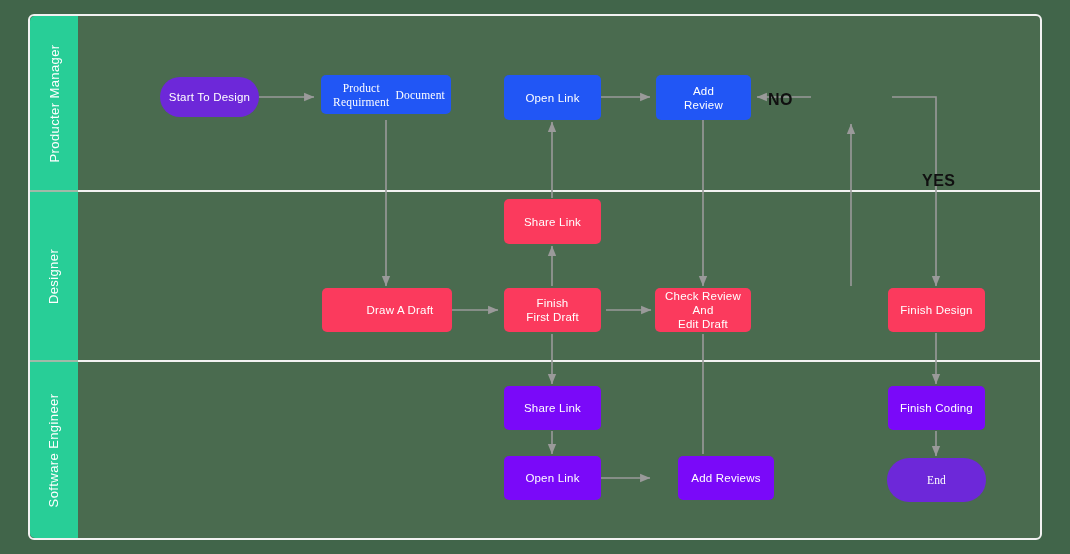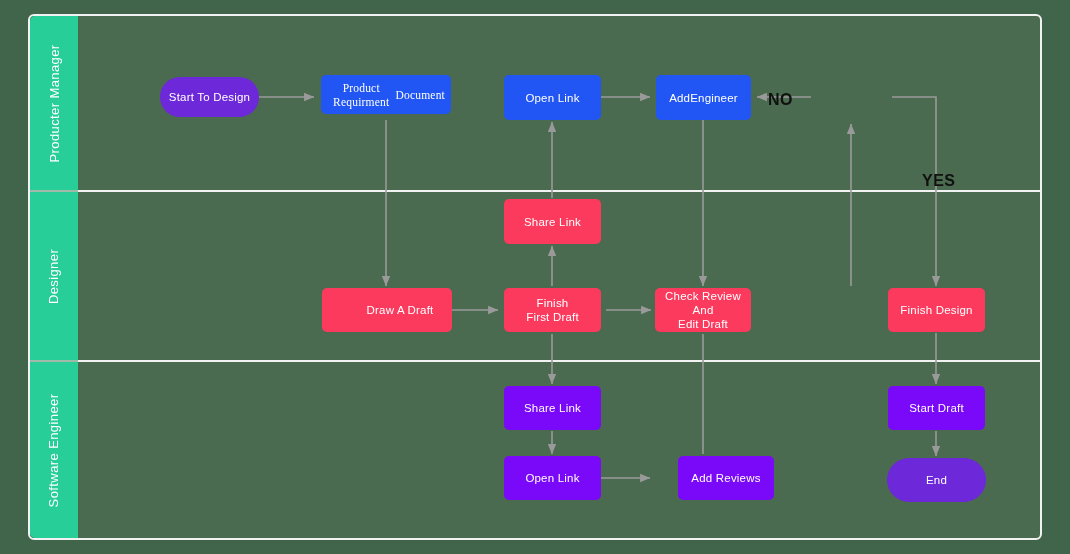--- a/index.html
+++ b/index.html
@@ -152,23 +152,23 @@
 
   <div class="node blue" style="left:321px;top:75px;width:130px;height:39px;flex-direction:row;font-family:Liberation Serif, serif;">
     <span>Product Requirment</span>
     <span>Document</span>
   </div>
 
   <div class="node blue" style="left:504px;top:75px;width:97px;height:45px;">
     <span>Open Link</span>
   </div>
 
-  <div class="node blue" style="left:656px;top:75px;width:95px;height:45px;flex-direction:row;">
+  <div class="node blue" style="left:656px;top:75px;width:95px;height:45px;flex-direction:column;">
     <span>Add</span>
-    <span>Engineer</span>
+    <span>Review</span>
   </div>
 
 
   <div class="edge-label" style="left:768px;top:91px;">NO</div>
   <div class="edge-label" style="left:922px;top:172px;">YES</div>
 
   <div class="node pink" style="left:504px;top:199px;width:97px;height:45px;">
     <span>Share Link</span>
   </div>
 
@@ -196,20 +196,20 @@
 
   <div class="node purple" style="left:504px;top:456px;width:97px;height:44px;">
     <span>Open Link</span>
   </div>
 
   <div class="node purple" style="left:678px;top:456px;width:96px;height:44px;">
     <span>Add Reviews</span>
   </div>
 
   <div class="node purple" style="left:888px;top:386px;width:97px;height:44px;">
-    <span>Start Draft</span>
-  </div>
-
-  <div class="node terminator teal" style="left:887px;top:458px;width:99px;height:44px;">
+    <span>Finish Coding</span>
+  </div>
+
+  <div class="node terminator teal" style="left:887px;top:458px;width:99px;height:44px;font-family:Liberation Serif, serif;">
     <span>End</span>
   </div>
 
 </div>
 
 </body></html>

